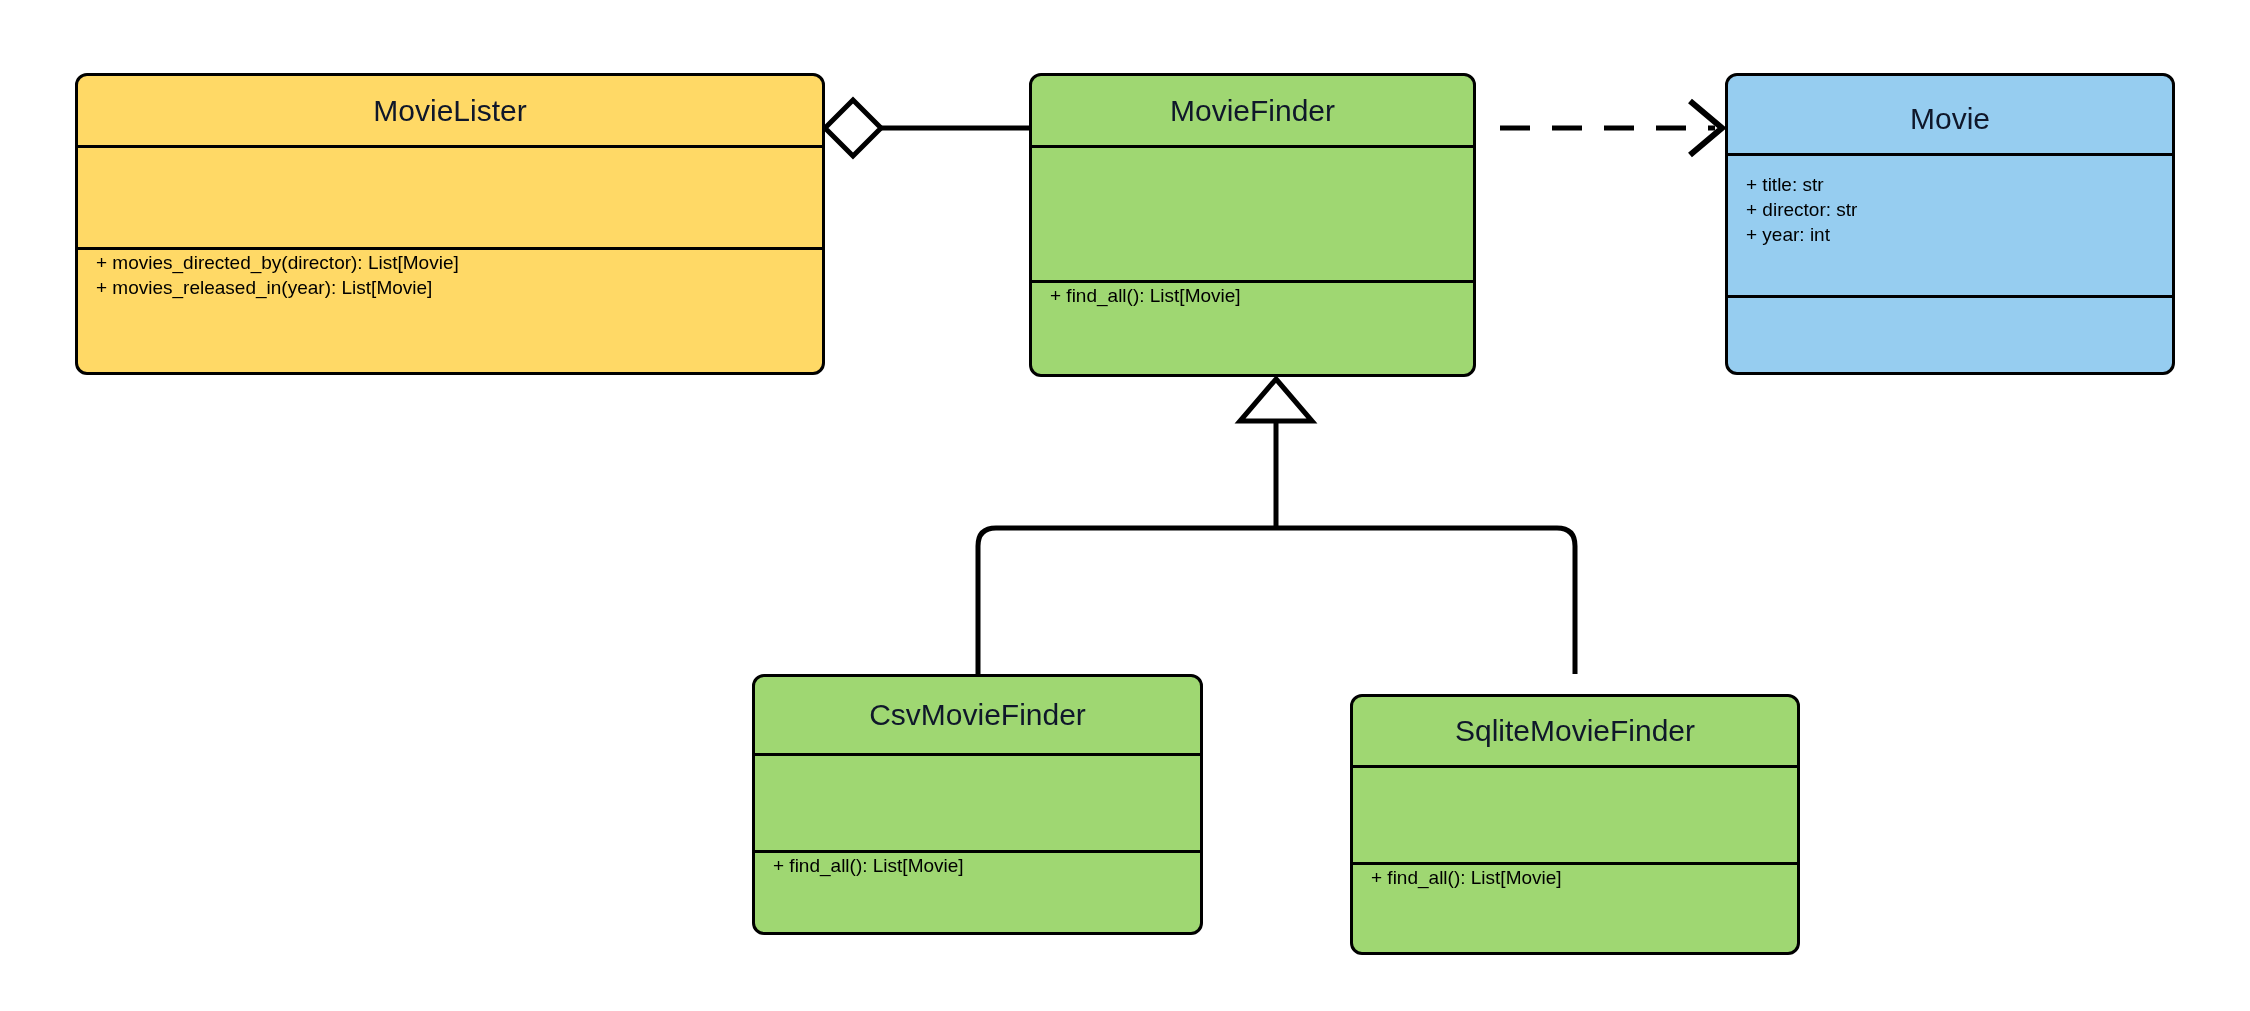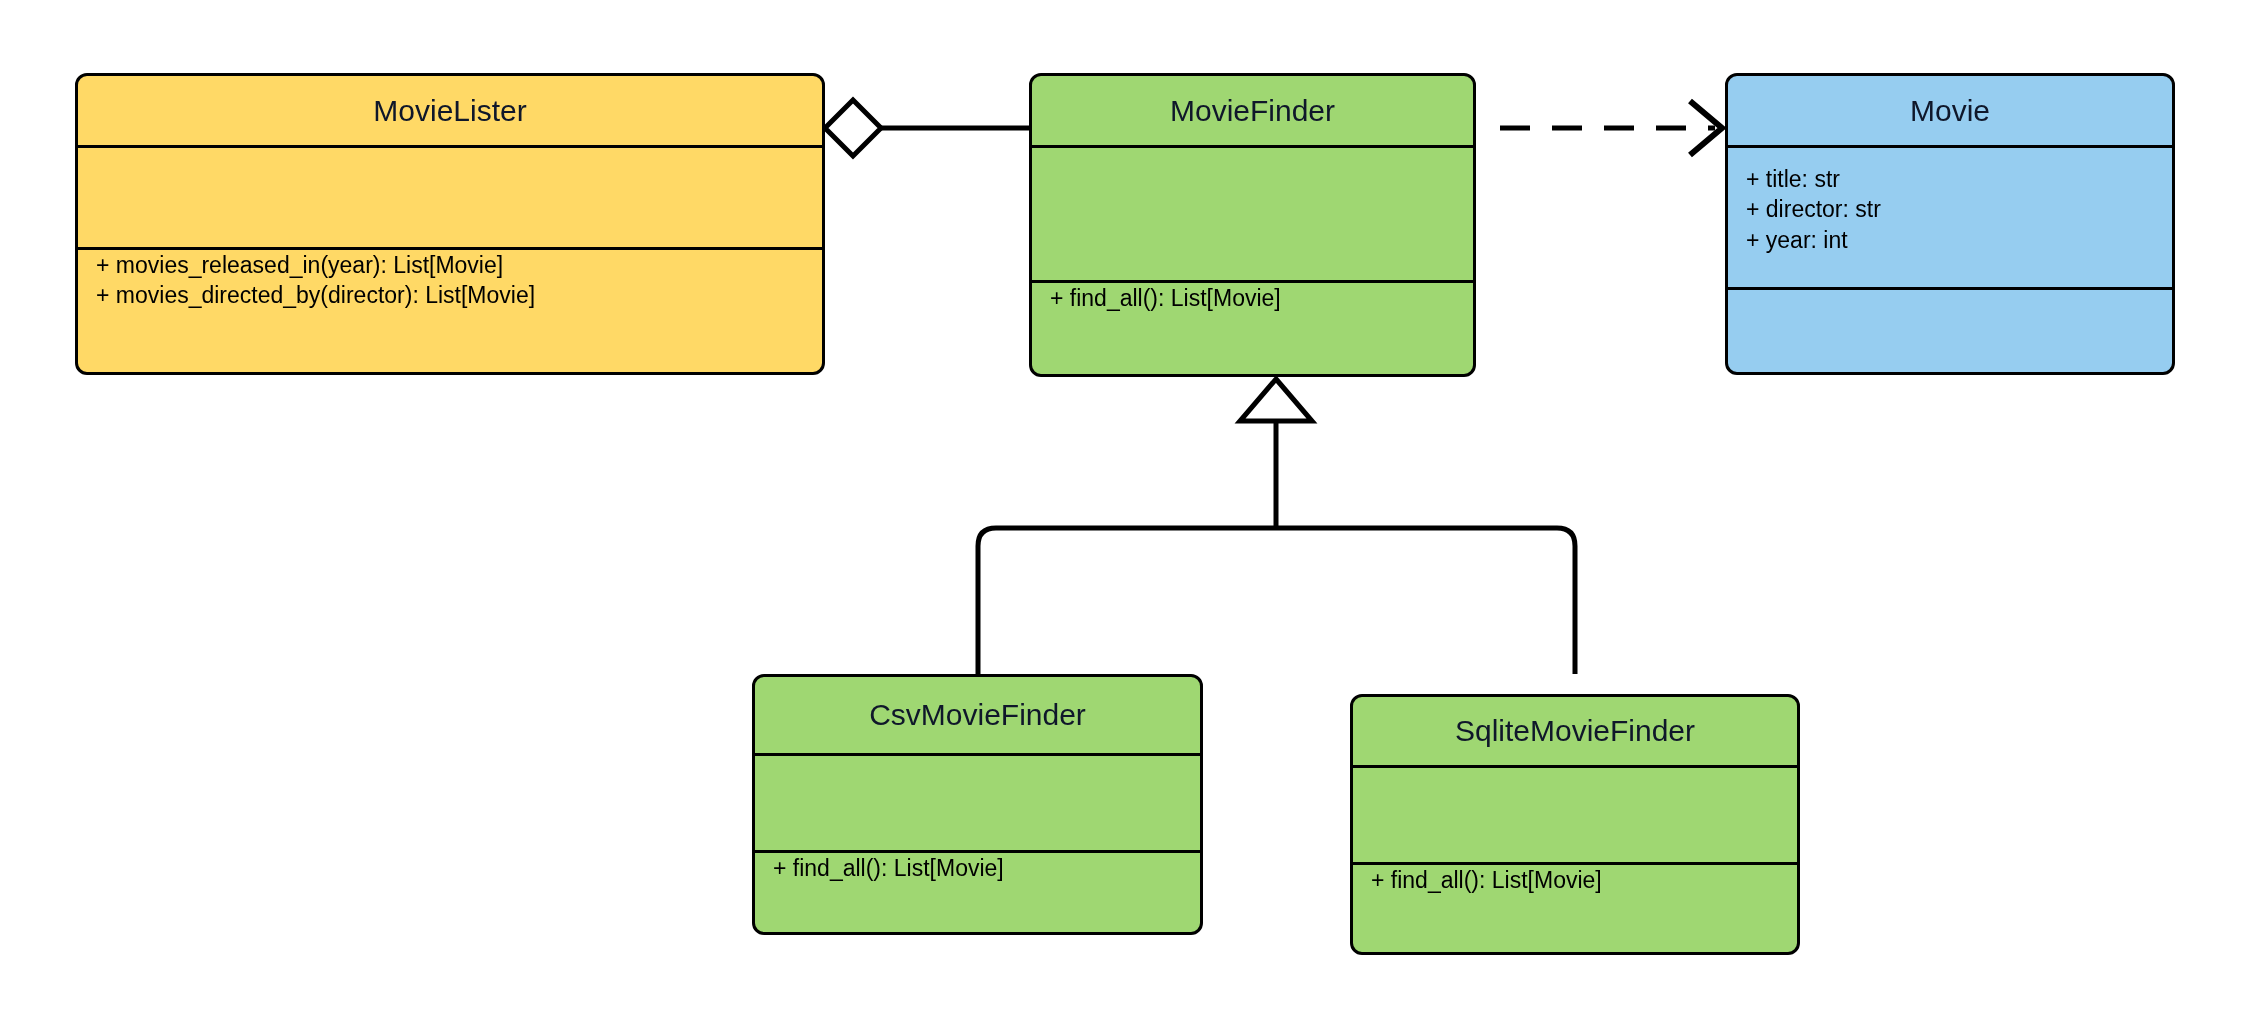--- a/index.html
+++ b/index.html
@@ -62,21 +62,21 @@
     padding: 14px 18px 0 18px;
     display: flex;
     flex-direction: column;
     justify-content: flex-start;
   }
   .member-list.centered {
     justify-content: center;
     padding-top: 0;
   }
   .member {
-    font-size: 23px;
+    font-size: 19px;
     color: #000000;
     line-height: 1.32;
     white-space: nowrap;
   }
   .empty-compartment {
     
   }
 
   
   #class-movielister     { left: 75px;   top: 73px;  width: 750px; height: 302px; background: #ffd966; }
@@ -87,21 +87,21 @@
 
   
   #class-movielister .c0     { height: 69px; }
   #class-movielister .c1     { height: 102px; }
   #class-movielister .c2     { flex: 1; }
 
   #class-moviefinder .c0     { height: 69px; }
   #class-moviefinder .c1     { height: 135px; }
   #class-moviefinder .c2     { flex: 1; }
 
-  #class-movie .c0           { height: 69px; }
+  #class-movie .c0           { height: 69px; margin-top: 8px; }
   #class-movie .c1           { height: 142px; }
   #class-movie .c2           { flex: 1; }
 
   #class-csvmoviefinder .c0  { height: 76px; }
   #class-csvmoviefinder .c1  { height: 97px; }
   #class-csvmoviefinder .c2  { flex: 1; }
 
   #class-sqlitemoviefinder .c0 { height: 68px; }
   #class-sqlitemoviefinder .c1 { height: 97px; }
   #class-sqlitemoviefinder .c2 { flex: 1; }
@@ -139,22 +139,22 @@
 
       <polygon points="1276,379 1312,421 1240,421" fill="#ffffff" stroke="#000000" stroke-width="5" stroke-linejoin="miter"></polygon>
     </g>
   </svg>
 
   <div class="uml-class" id="class-movielister">
     <div class="compartment c0 class-name">MovieLister</div>
     <div class="compartment c1 empty-compartment"></div>
     <div class="compartment c2">
       <div class="member-list centered">
+        <div class="member">+ movies_directed_by(director): List[Movie]</div>
         <div class="member">+ movies_released_in(year): List[Movie]</div>
-        <div class="member">+ movies_directed_by(director): List[Movie]</div>
       </div>
     </div>
   </div>
 
   <div class="uml-class" id="class-moviefinder">
     <div class="compartment c0 class-name">MovieFinder</div>
     <div class="compartment c1 empty-compartment"></div>
     <div class="compartment c2">
       <div class="member-list centered">
         <div class="member">+ find_all(): List[Movie]</div>

